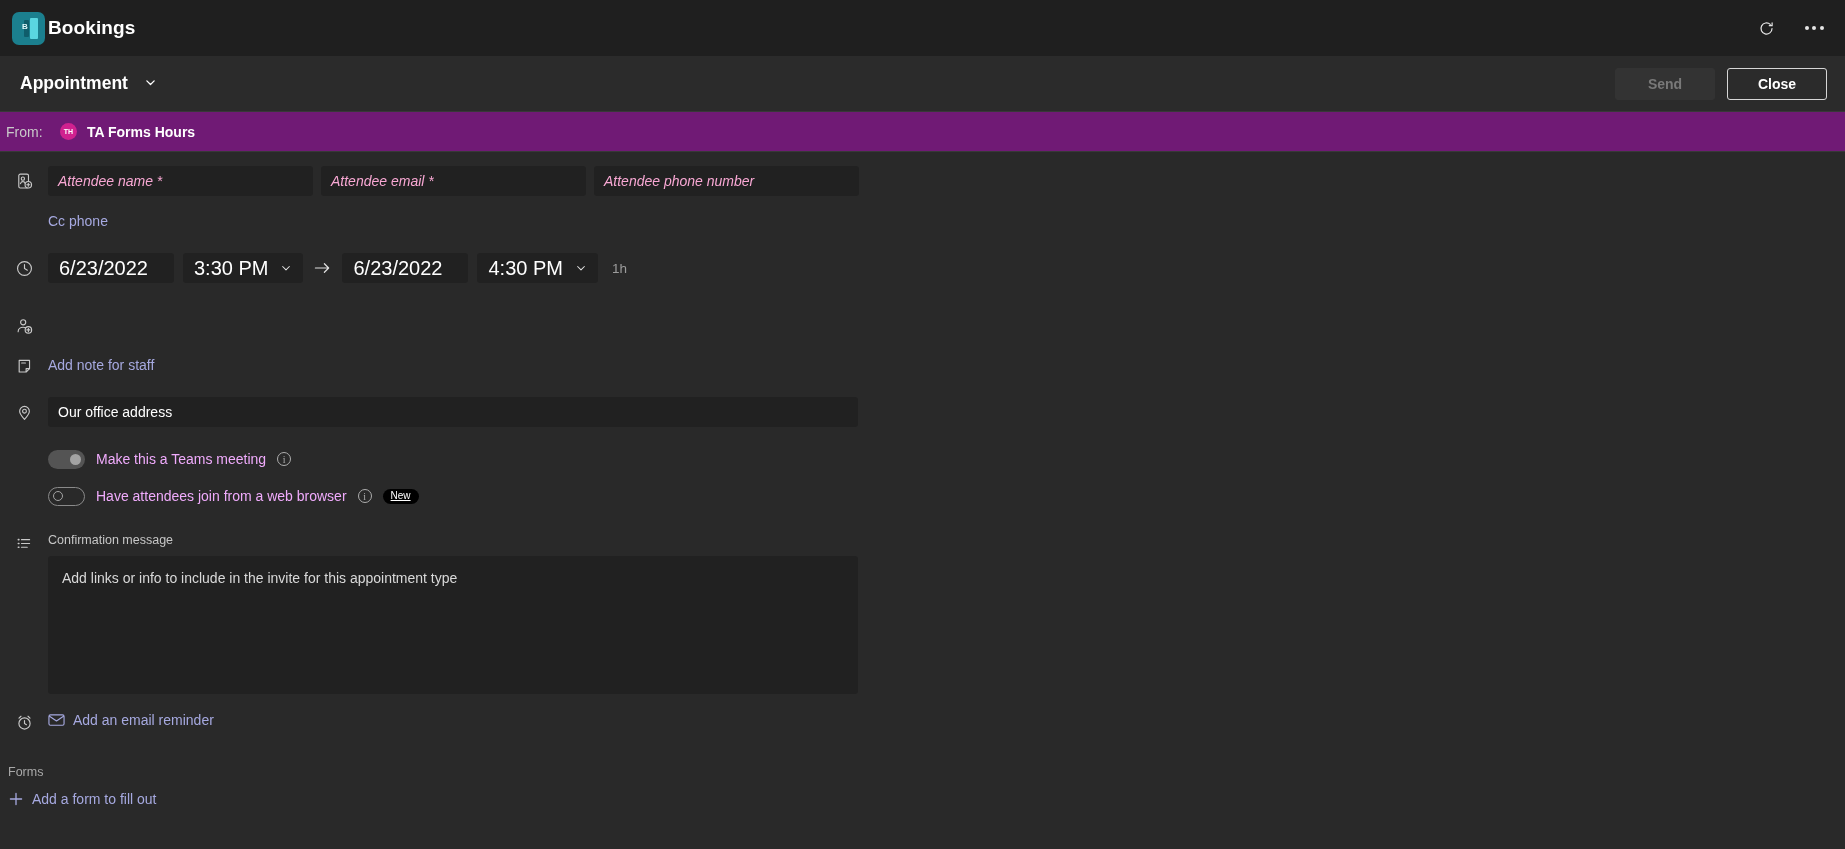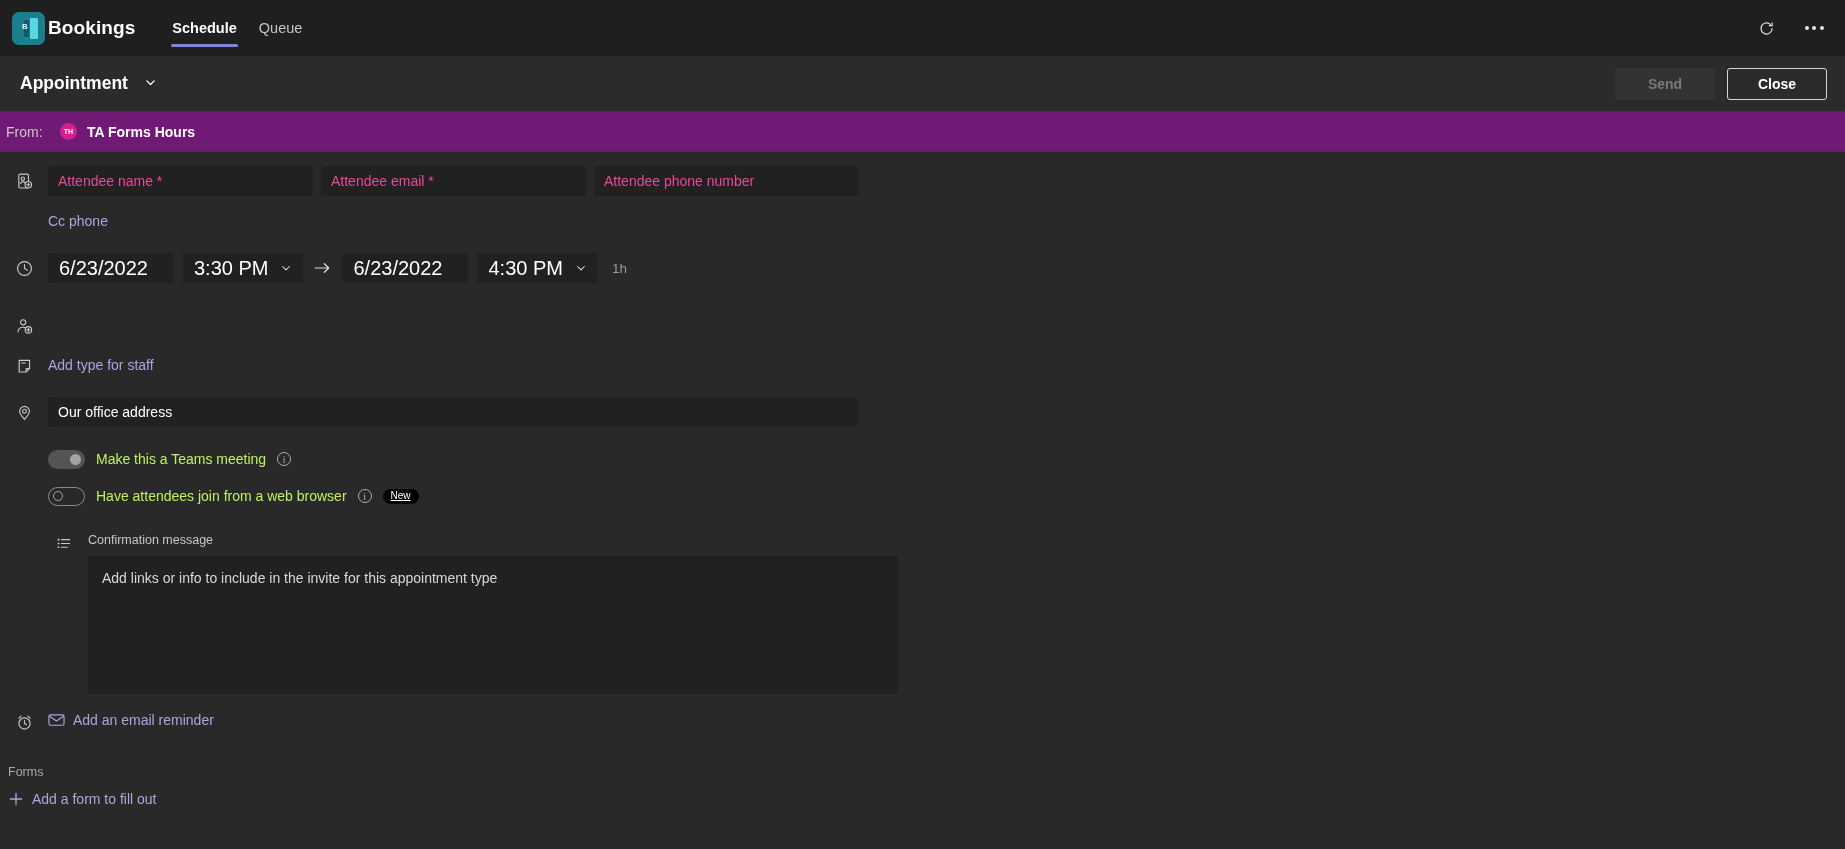--- a/index.html
+++ b/index.html
@@ -140,21 +140,21 @@
   .field {
     background: #212121;
     border-radius: 3px;
     height: 30px;
     display: flex; align-items: center;
     padding: 0 10px;
     font-size: 14px;
     color: #ffffff;
     cursor: text;
   }
-  .field.placeholder { color: #ec4899; }
+  .field.placeholder { color: #f9a8d4; font-style: italic; }
 
   .attendees { display: flex; gap: 8px; }
   .attendees .field { flex: 0 0 auto; }
 
   .link {
     color: #a6a9e0;
     font-size: 14px;
     cursor: pointer;
     display: inline-flex; align-items: center; gap: 8px;
   }
@@ -187,21 +187,21 @@
     position: absolute; top: 4px; right: 4.5px;
     width: 11px; height: 11px; border-radius: 50%;
     background: #a3a3a3;
   }
   .switch.outline { background: transparent; border: 1.3px solid #8a8a8a; }
   .switch.outline .knob {
     position: absolute; top: 3.6px; left: 4px;
     width: 10px; height: 10px; border-radius: 50%;
     border: 1.3px solid #a3a3a3;
   }
-  .toggle-label { font-size: 14px; color: #bef264; }
+  .toggle-label { font-size: 14px; color: #f0abfc; }
   .info {
     width: 14px; height: 14px; border-radius: 50%;
     border: 1.2px solid #adadad;
     font-size: 10px; color: #adadad;
     display: flex; align-items: center; justify-content: center;
     font-family: "Liberation Serif", serif;
     cursor: pointer; flex: 0 0 auto;
   }
   .badge-new {
     background: #000000; color: #ffffff;
@@ -228,28 +228,20 @@
 <body>
 
 <div class="appbar">
   <div class="logo">
     <span class="bar-a"></span>
     <span class="bar-b"></span>
     <span class="bmark">B</span>
   </div>
   <div class="app-title">Bookings</div>
 
-  <div class="tabs">
-    <div class="tab active">
-      <span>Schedule</span>
-    </div>
-    <div class="tab">
-      <span>Queue</span>
-    </div>
-  </div>
 
   <div class="appbar-right">
     <div class="icon-btn">
       <svg width="17" height="17" viewBox="0 0 20 20" fill="none" stroke="#e6e6e6" stroke-width="1.4" stroke-linecap="round">
         <path d="M16.5 10a6.5 6.5 0 1 1-2.1-4.8"></path>
         <path d="M16.6 3.4v3.3h-3.3"></path>
       </svg>
     </div>
     <div class="icon-btn">
       <span class="dots">
@@ -358,21 +350,21 @@
 
   <div class="row" style="padding-top:20px;">
     <div class="rail" style="padding-top:1px;">
       <svg width="19" height="19" viewBox="0 0 20 20" fill="none" stroke="#c9c9c9" stroke-width="1.2">
         <path d="M4.4 3.6h10.9v8.6l-3.6 3.6H4.4z" stroke-linejoin="round"></path>
         <path d="M15.3 12.2h-3.6v3.6" stroke-linejoin="round"></path>
         <path d="M7 6.3h4" stroke-linecap="round"></path>
       </svg>
     </div>
     <div class="rowmain">
-      <span class="link">Add type for staff</span>
+      <span class="link">Add note for staff</span>
     </div>
   </div>
 
   <div class="row" style="padding-top:21px;">
     <div class="rail" style="padding-top:6px;">
       <svg width="19" height="19" viewBox="0 0 20 20" fill="none" stroke="#c9c9c9" stroke-width="1.2">
         <path d="M10 17.3c3.2-3.6 5.1-6.2 5.1-8.6A5.1 5.1 0 0 0 4.9 8.7c0 2.4 1.9 5 5.1 8.6z" stroke-linejoin="round"></path>
         <circle cx="10" cy="8.6" r="2"></circle>
       </svg>
     </div>
@@ -397,21 +389,21 @@
     <div class="rowmain toggle-row">
       <div class="switch outline">
           <span class="knob"></span>
         </div>
       <span class="toggle-label">Have attendees join from a web browser</span>
       <span class="info">i</span>
       <span class="badge-new">New</span>
     </div>
   </div>
 
-  <div class="row" style="padding-top:24px;margin-left:40px;">
+  <div class="row" style="padding-top:24px;">
     <div class="rail" style="padding-top:2px;">
       <svg width="18" height="18" viewBox="0 0 20 20" fill="none" stroke="#c9c9c9" stroke-width="1.3" stroke-linecap="round">
         <path d="M7.2 5.2h9M7.2 9.4h9M7.2 13.6h6.4"></path>
         <path d="M3.7 5.2h.6M3.7 9.4h.6M3.7 13.6h.6" stroke-width="1.8"></path>
       </svg>
     </div>
     <div class="rowmain">
       <div class="sublabel">Confirmation message</div>
       <div class="textarea" style="width:810px; height:138px; margin-top:9px;">Add links or info to include in the invite for this appointment type</div>
     </div>

